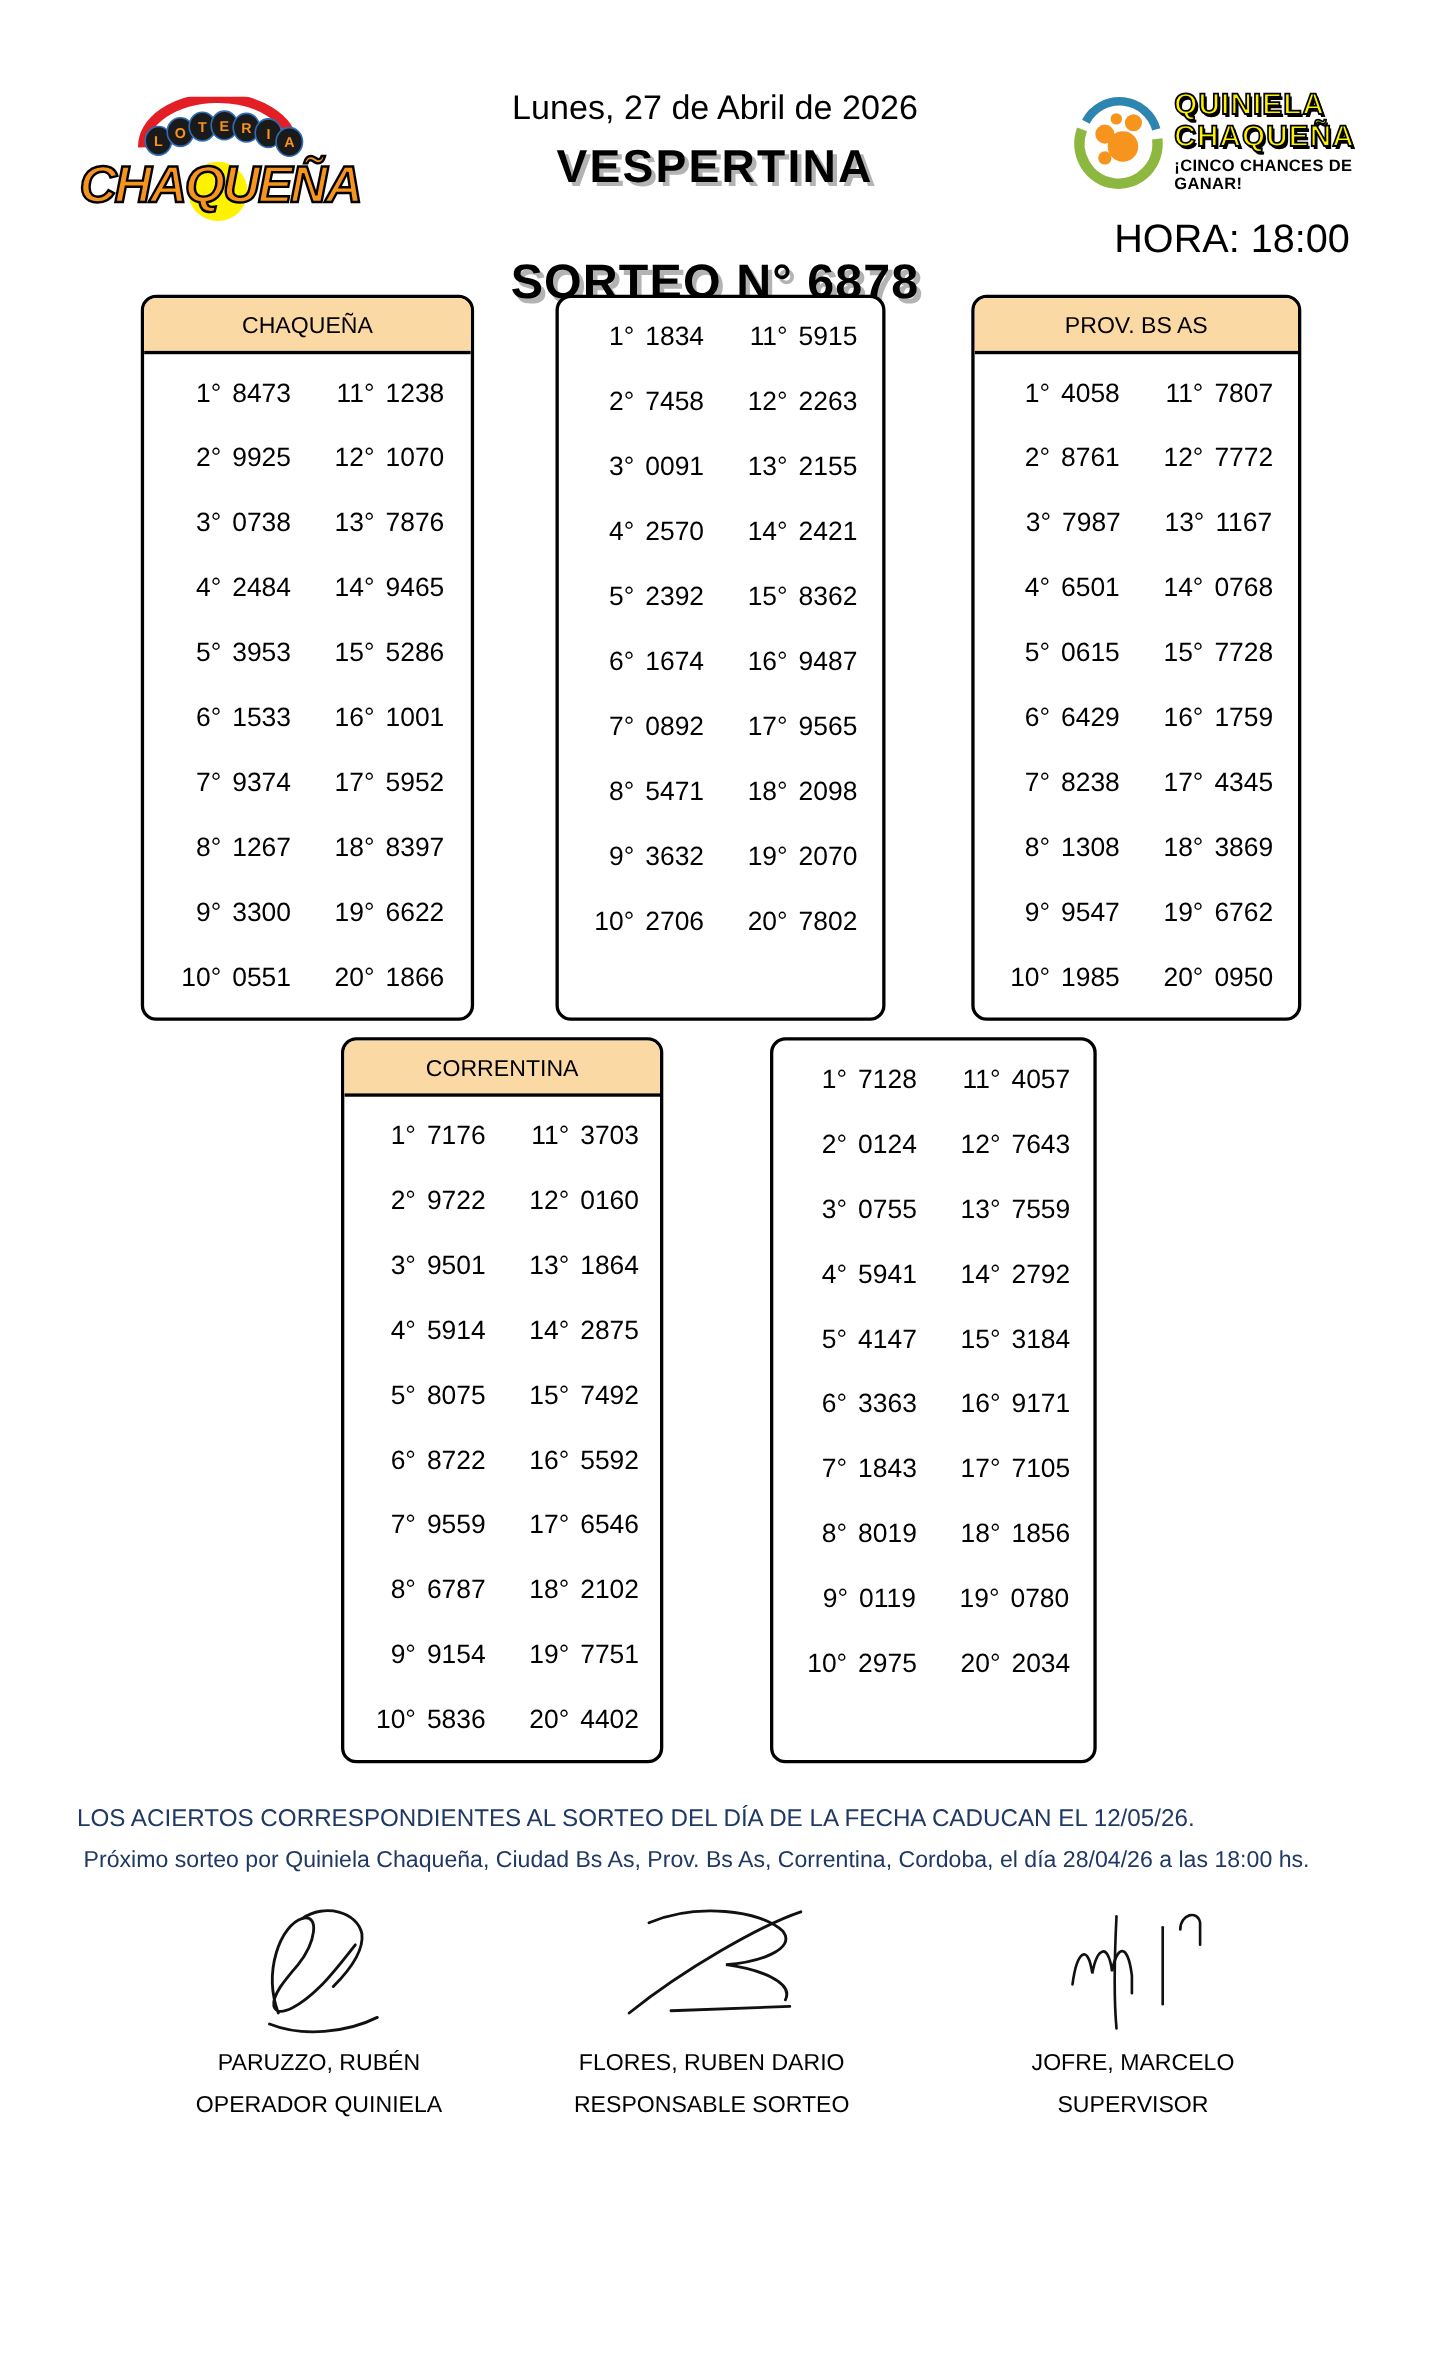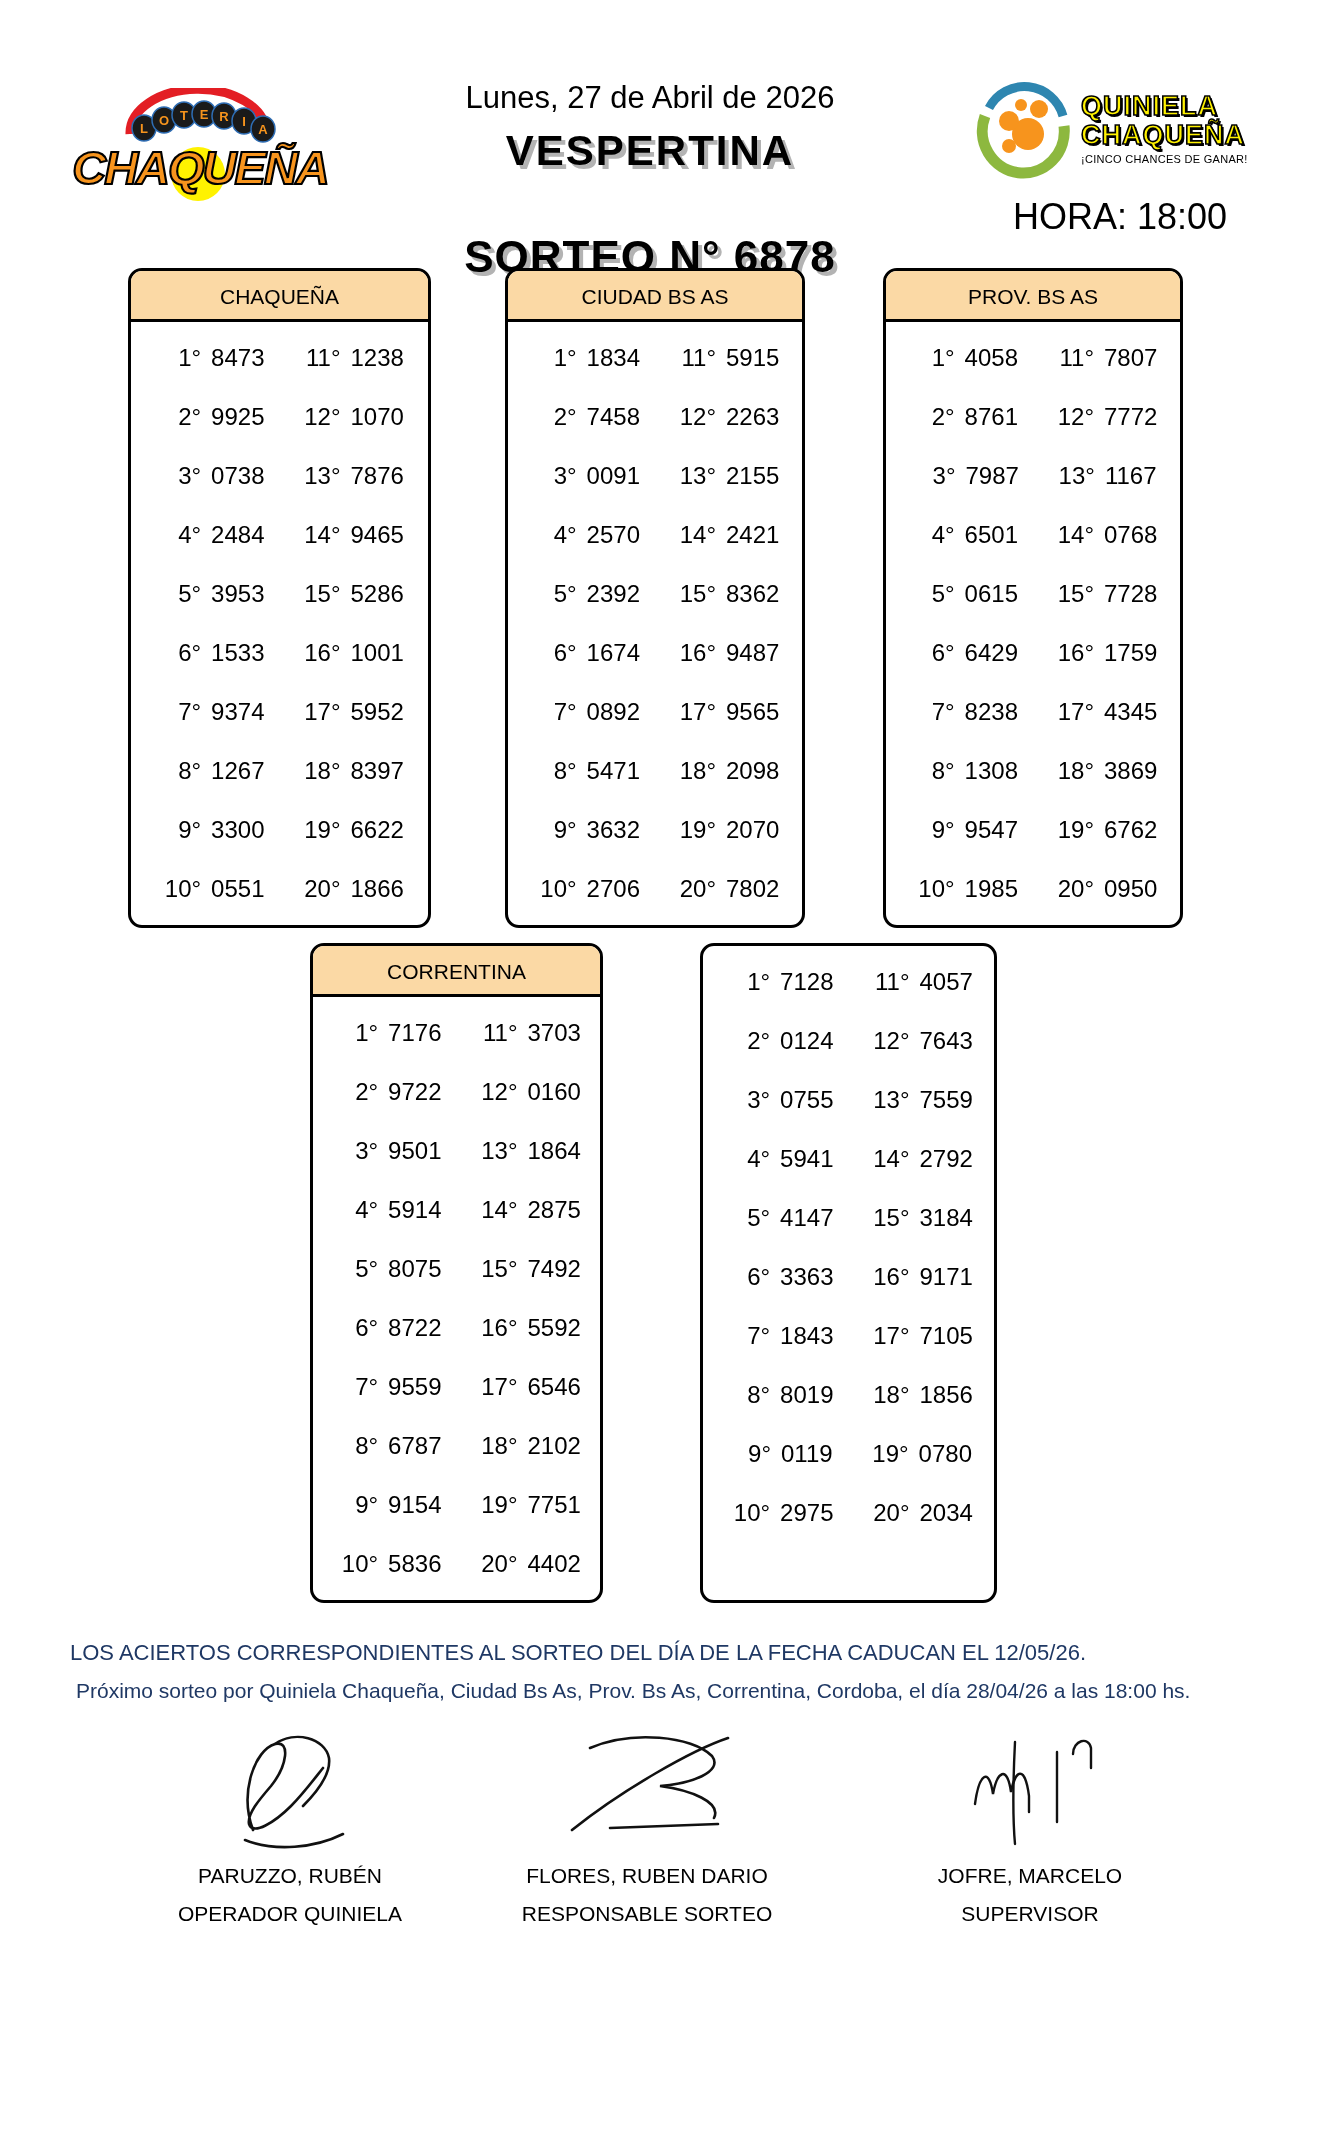--- a/index.html
+++ b/index.html
@@ -24,21 +24,21 @@
     text-shadow:4px 4px 0 #b3b3b3;
     margin-top:44px;
   }
   .logo-right { position:absolute; left:975px; top:68px; width:290px; height:120px; display:flex; align-items:center; }
   .logo-right-text { margin-left:6px; }
   .brand-line {
     font-size:27px; font-weight:bold; line-height:29px; letter-spacing:1px;
     color:#FFF200; -webkit-text-stroke:1.6px #000;
     text-shadow:2px 2px 0 #000;
   }
-  .brand-tagline { font-size:11px; font-weight:normal; color:#000; margin-top:3px; letter-spacing:0.3px; }
+  .brand-tagline { font-size:15px; font-weight:bold; color:#000; margin-top:3px; letter-spacing:0.3px; }
   .hora-line { position:absolute; left:1000px; top:196px; width:240px; text-align:center; font-size:36px; }
 
   
   .lot-table {
     position:absolute; height:660px; background:#fff;
     border:3px solid #000; border-radius:14px; overflow:hidden;
   }
   .ttitle {
     height:51px; line-height:51px; text-align:center;
     font-size:21px; border-bottom:3px solid #000;
@@ -216,21 +216,20 @@
           <span class="num">0551</span>
         </div>
         <div class="tcell">
           <span class="place">20°</span>
           <span class="num">1866</span>
         </div>
       </div>
     </div>
 </div>
 <div class="lot-table" style="left:505px; top:268px; width:300px;">
-  <div class="ttitle" style="background: rgb(251, 217, 165);">CIUDAD BS AS</div>
   <div class="tbody">
       <div class="trow">
         <div class="tcell">
           <span class="place">1°</span>
           <span class="num">1834</span>
         </div>
         <div class="tcell">
           <span class="place">11°</span>
           <span class="num">5915</span>
         </div>

